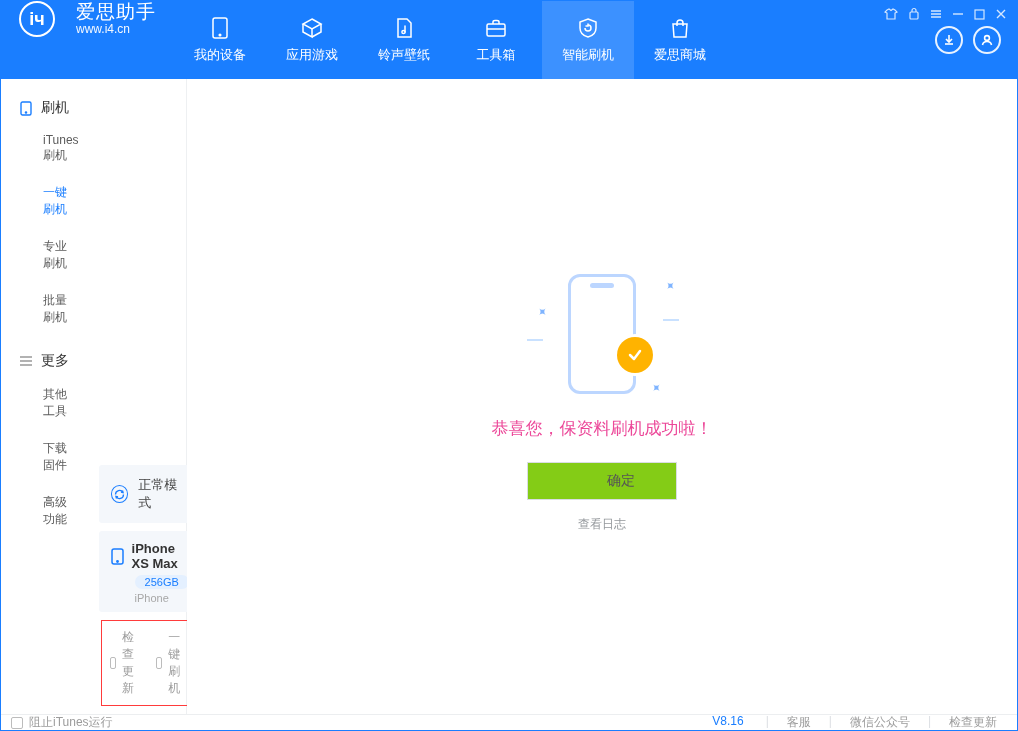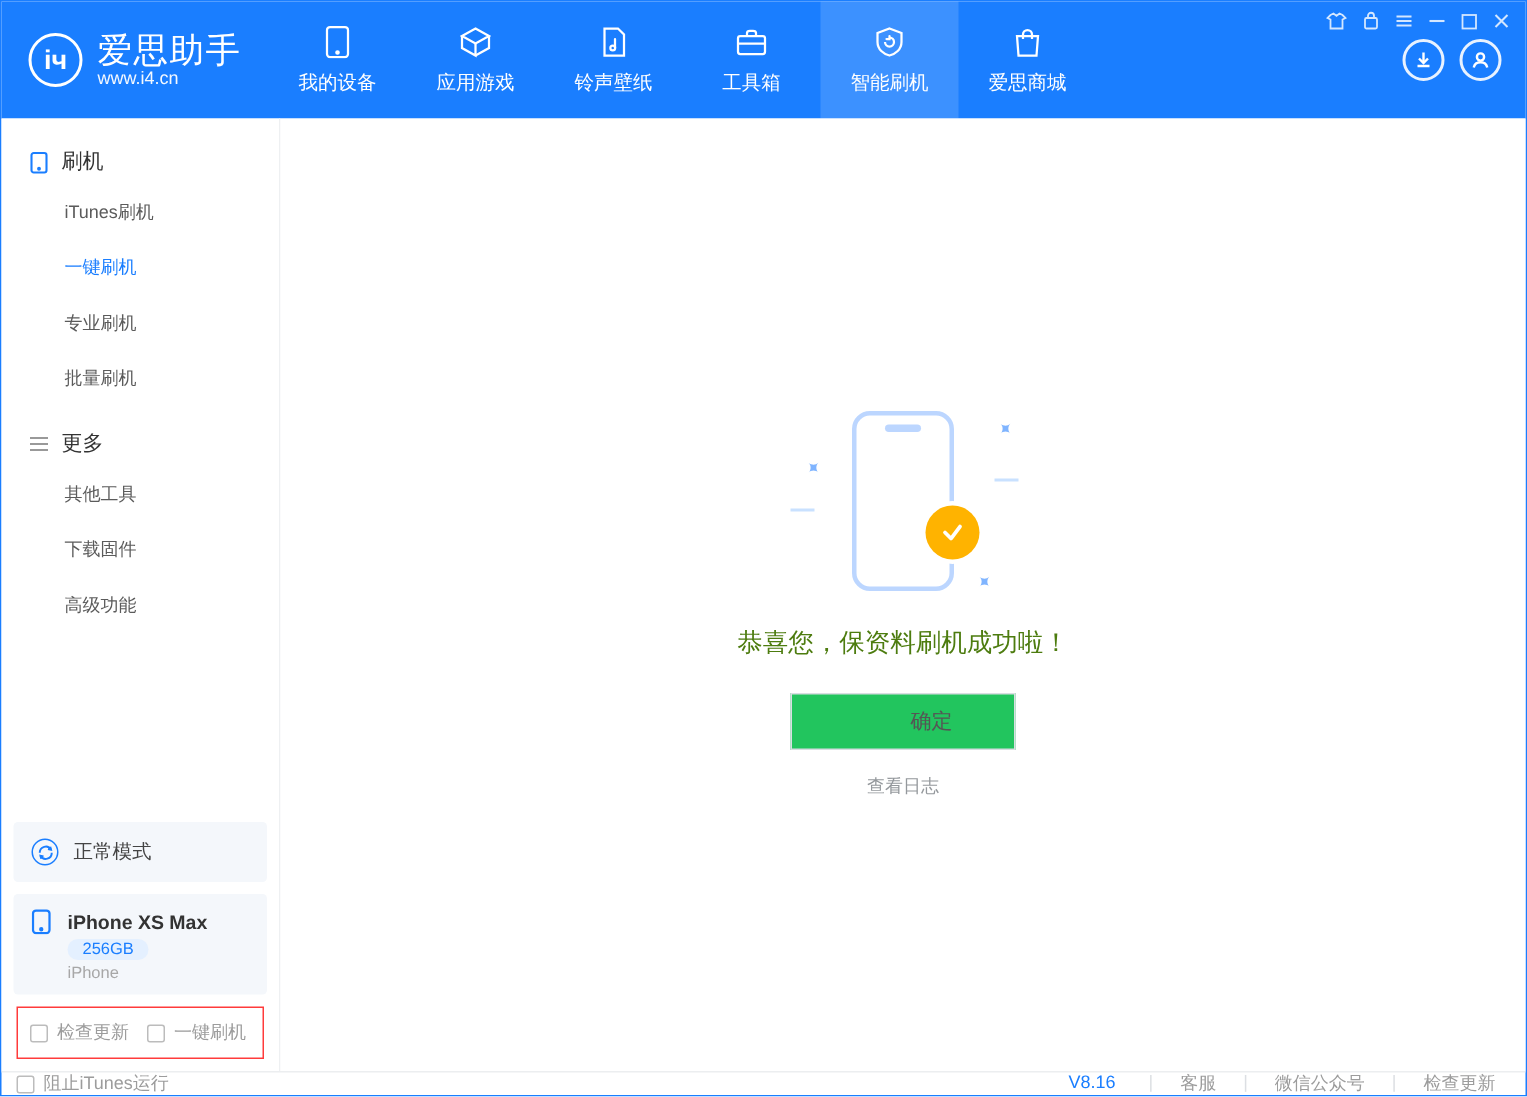--- a/index.html
+++ b/index.html
@@ -1,37 +1,37 @@
 <!DOCTYPE html>
 <html><head>
 <meta charset="utf-8">
 <style>
 * { margin: 0; padding: 0; box-sizing: border-box; }
 body { font-family: "Microsoft YaHei", "PingFang SC", sans-serif; background: #fff; width: 1018px; height: 731px; }
 .window { width: 1018px; height: 731px; border: 1px solid #1a7eff; display: flex; flex-direction: column; position: relative; }
 
 
 .header { height: 78px; background: linear-gradient(90deg,#1a7eff,#1a7eff); display: flex; align-items: stretch; color: #fff; }
-.logo-area { display: flex; align-items: center; padding: 0 18px; gap: 10px; }
+.logo-area { display: flex; padding: 0 18px; gap: 21px; }
 .logo-circle { width: 36px; height: 36px; border: 2px solid #fff; border-radius: 50%; display: flex; align-items: center; justify-content: center; font-weight: bold; font-size: 18px; color:#fff; }
 .logo-text { line-height: 1.15; }
-.logo-text .t1 { font-size: 23px; font-weight: 500; letter-spacing:1px;}
+.logo-text .t1 { font-size: 19px; font-weight: 500; letter-spacing:1px;}
 .logo-text .t2 { font-size: 12px; opacity: .95; }
 .tabs { display: flex; flex: 1; }
 .tab { width: 92px; display: flex; flex-direction: column; align-items: center; justify-content: center; gap: 6px; font-size: 13px; cursor: pointer; }
 .tab.active { background: rgba(255,255,255,.15); }
 .tab .ticon { width: 26px; height: 24px; display:flex; align-items:center; justify-content:center; }
 .header-right { display: flex; align-items: center; padding-right: 4px; gap: 10px; }
 .win-ctrls { position: absolute; top: 6px; right: 10px; display: flex; gap: 10px; color: #fff; font-size: 14px; }
 .win-ctrls span, .win-ctrls svg { cursor: pointer; opacity:.9; }
 .circ-btn { width: 28px; height: 28px; border: 2px solid rgba(255,255,255,.9); border-radius: 50%; display:flex; align-items:center; justify-content:center; color:#fff; cursor:pointer; }
 
 
 .body { flex: 1; display: flex; min-height: 0; }
-.sidebar { width: 186px; background: #fff; border-right: 1px solid #eef0f2; display: flex; flex-direction: column; }
+.sidebar { width: 186px; background: #fff; border-right: 1px solid #eef0f2; display: flex; flex-direction: row; }
 .side-scroll { padding: 10px 0 6px 0; }
 .sec-hdr { display: flex; align-items: center; gap: 8px; padding: 10px 18px 6px 18px; font-size: 14px; color:#333; font-weight:500;}
 .sec-hdr .hicon { width: 14px; height: 14px; display:flex; align-items:center; justify-content:center; color:#1a7eff;}
 .sec-hdr.more .hicon{ color:#999;}
 .nav-item { padding: 10px 12px 10px 42px; font-size: 12px; color: #5b5b5b; cursor: pointer; }
 .nav-item.selected { color: #1a7eff; }
 .device-block { margin-top: auto; }
 .mode-card { margin: 8px; background: #f4f7fb; border-radius: 3px; padding: 11px 12px; display: flex; align-items: center; gap: 10px; font-size: 13px; color:#444;}
 .mode-icon { width:18px; height:18px; border-radius:50%; border:1.5px solid #1a7eff; display:flex; align-items:center; justify-content:center; color:#1a7eff;}
 .mode-icon svg{display:block;}
@@ -46,22 +46,22 @@
 .chk .box { width:12px; height:12px; border:1px solid #bcbcbc; border-radius:2px; background:#fff;}
 
 .main { flex:1; background:#fff; display:flex; flex-direction:column; align-items:center; }
 .illus { margin-top: 190px; position:relative; width:150px; height:130px; display:flex; align-items:center; justify-content:center;}
 .phone-shape { width:68px; height:120px; border:3px solid #bcd6ff; border-radius:12px; background:#fff; position:relative;}
 .phone-shape::before{content:""; position:absolute; top:6px; left:50%; transform:translateX(-50%); width:24px; height:5px; background:#bcd6ff; border-radius:3px;}
 .check-badge{ position:absolute; right:24px; bottom:26px; width:36px; height:36px; background:#ffb300; border-radius:50%; display:flex; align-items:center; justify-content:center; box-shadow:0 0 0 3px #fff;}
 .sparkle{position:absolute;font-size:12px;color:#7fb4ff;}
 .sp1{left:10px; top:36px; transform:rotate(45deg);} .sp2{right:2px; top:10px; transform:rotate(45deg);} .sp3{right:16px; bottom:4px; transform:rotate(45deg);} 
 .ray{position:absolute; background:#c9e1ff;}
-.msg { margin-top: 18px; font-size: 17px; color:#4d7c0f; font-weight:500;}
-.confirm-btn { margin-top: 22px; width:150px; height:38px; border:1px solid #d9dde2; background:#22c55e; font-size:14px; color:#555; cursor:pointer;padding-left:38px; }
+.msg { margin-top: 18px; font-size: 17px; color:#ec4899; font-weight:500;}
+.confirm-btn { margin-top: 22px; width:150px; height:38px; border:1px solid #d9dde2; background:#84cc16; font-size:14px; color:#555; cursor:pointer;padding-left:38px; }
 .log-link { margin-top: 16px; font-size:12px; color:#94989c; cursor:pointer; }
 
 .footer { height: 16px; border-top:1px solid #eceef0; display:flex; align-items:center; padding:0 10px; font-size:12px; color:#9c9c9c; }
 .footer .right { margin-left:auto; display:flex; align-items:flex-start; gap:8px; }
 .footer .link { color:#9c9c9c; cursor:pointer; padding:0 10px;}
 .footer .ver { color:#1a7eff; padding:0 14px;}
 .footer .sep { color:#dcdfe3; }
 </style>
 </head>
 <body>

